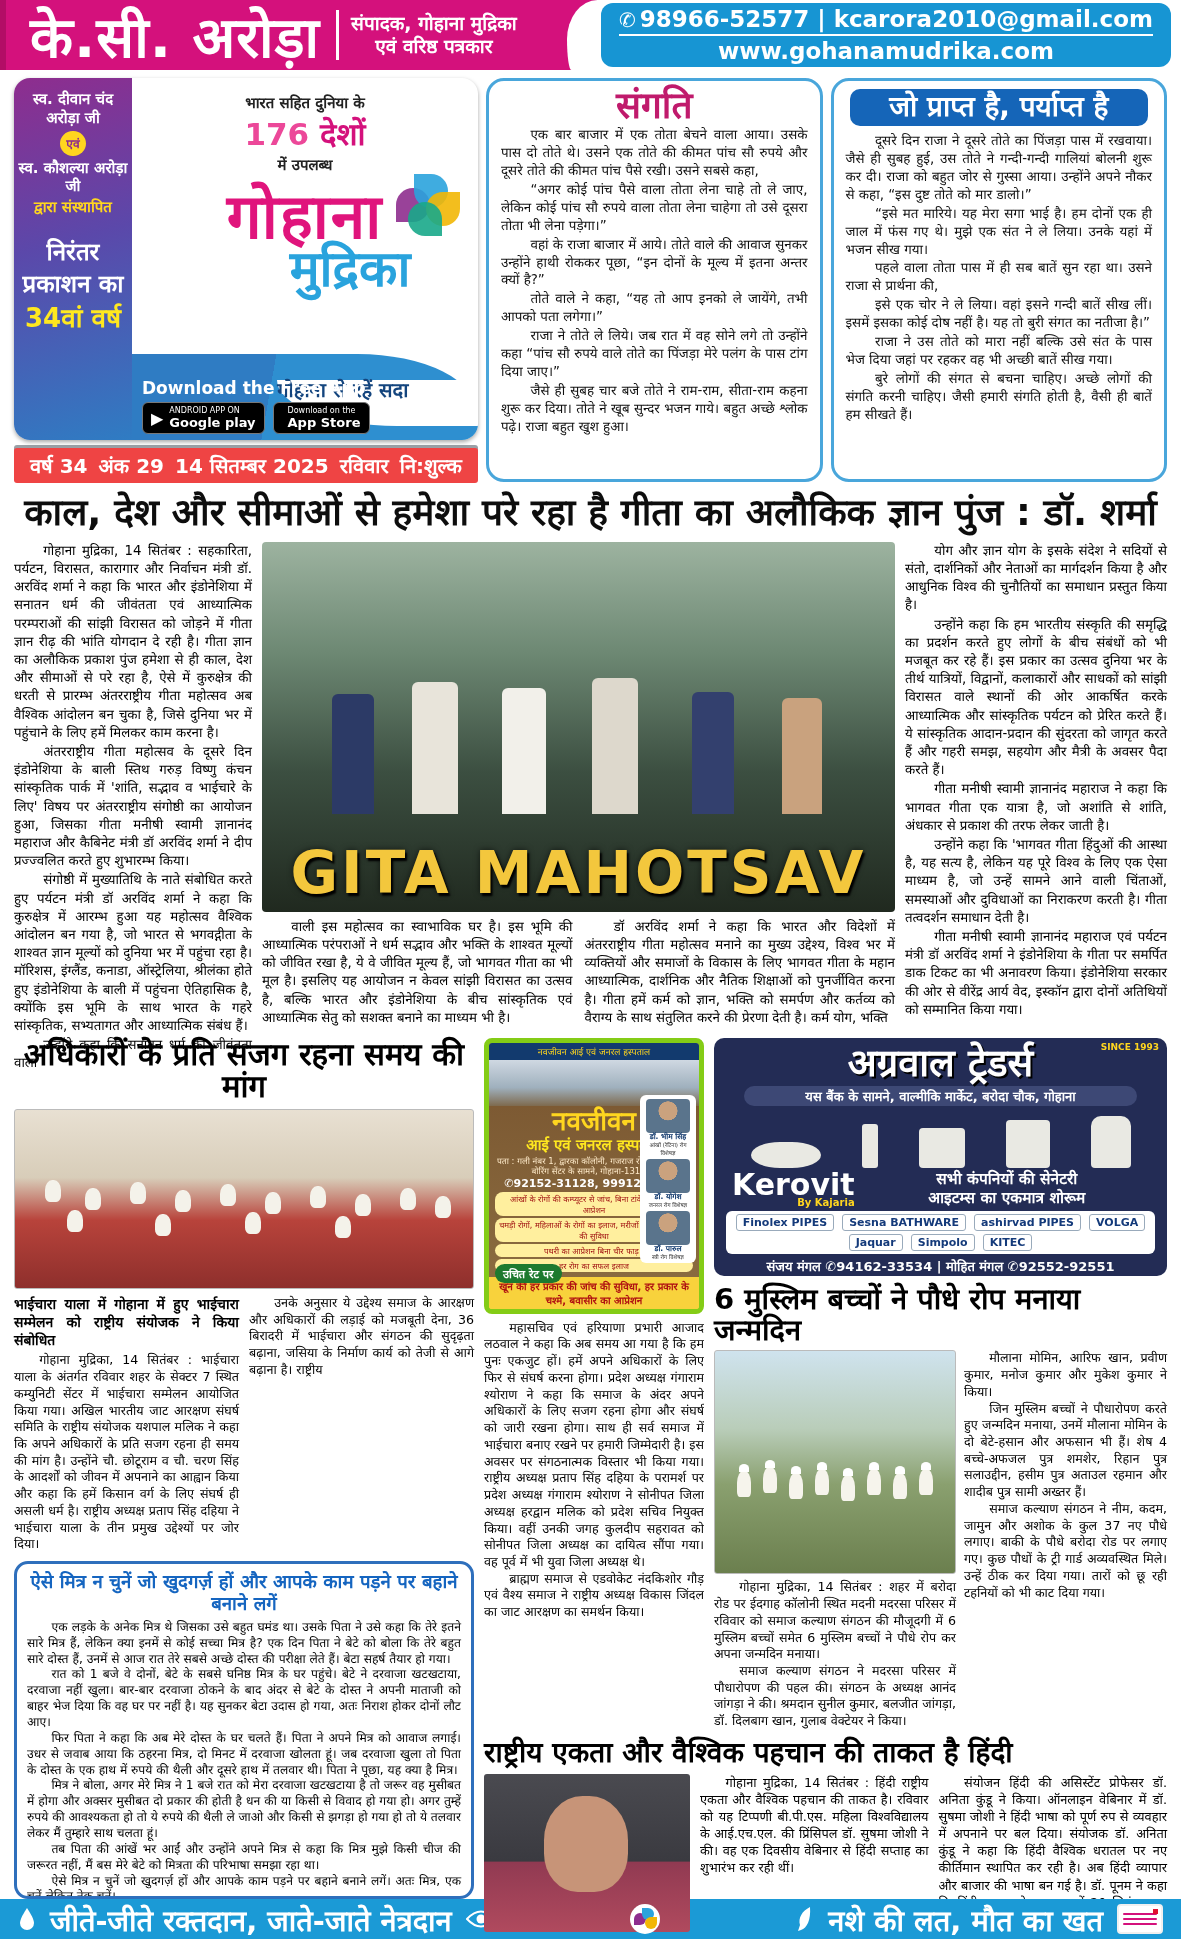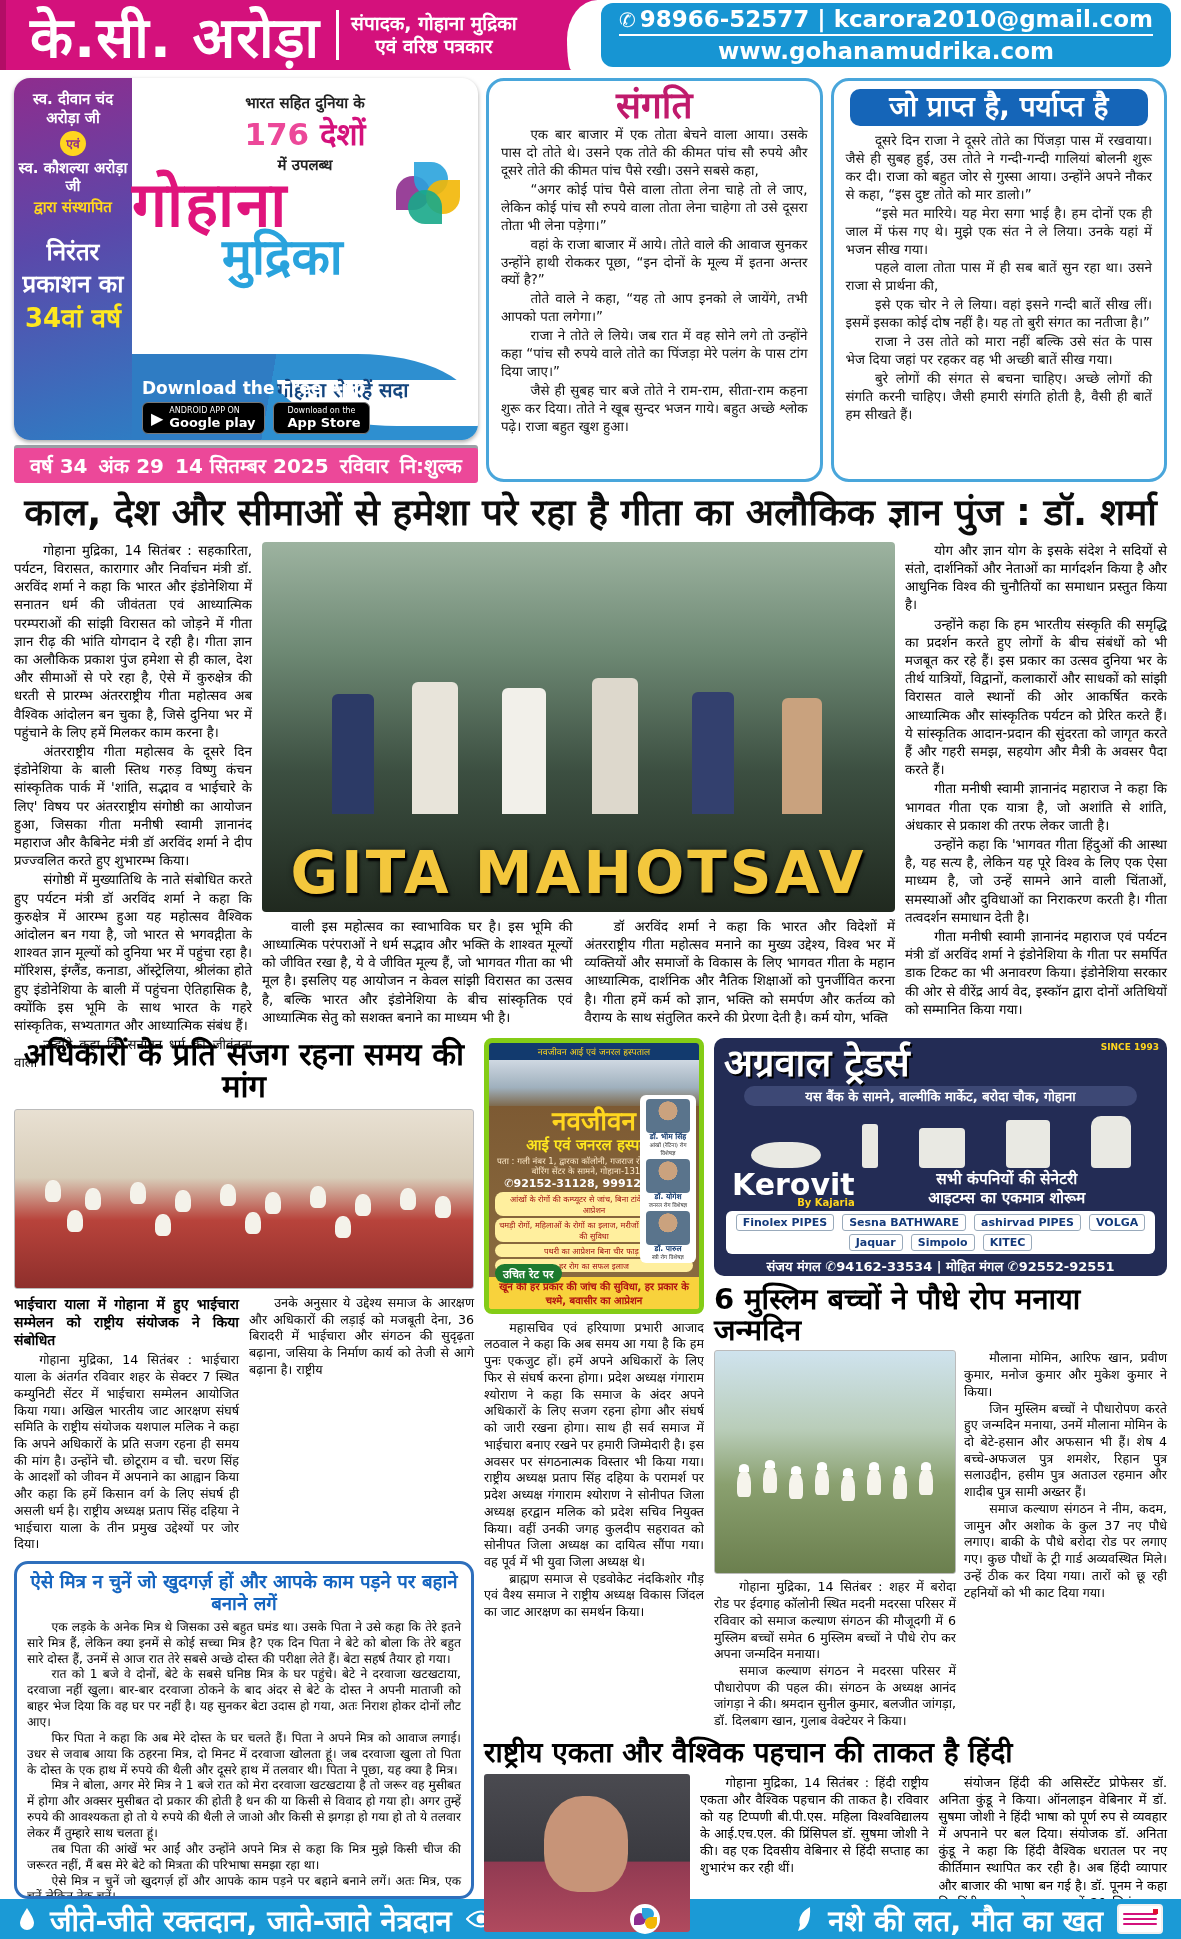--- a/index.html
+++ b/index.html
@@ -32,40 +32,40 @@
   .evam-circle{display:inline-block;background:#ffd61f;color:#8e2d8e;font-size:12px;font-weight:bold;
                border-radius:50%;padding:4px 6px;margin:3px 0;}
   .dwara{color:#ffd61f;font-weight:bold;font-size:15px;line-height:1.2;margin-top:2px;}
   .nirantar{font-size:24px;font-weight:bold;line-height:1.35;margin-top:20px;}
   .y34{color:#ffe81f;font-size:26px;}
   .mast-center{position:absolute;left:118px;top:0;right:0;bottom:0;}
   .avail{text-align:center;margin-top:14px;}
   .avail-small{font-size:15px;font-weight:bold;color:#222;}
   .avail-big{font-size:31px;font-weight:bold;}
   .avail-num{color:#ec4899;} .avail-desh{color:#d4117c;}
-  .logo-zone{text-align:left;position:relative;margin-top:2px;}
+  .logo-zone{text-align:center;position:relative;margin-top:14px;}
   .logo1{font-size:62px;font-weight:bold;color:#e0147c;line-height:.95;letter-spacing:2px;}
   .logo2{font-size:50px;font-weight:bold;color:#29a3dd;line-height:.9;margin-left:90px;}
   .flower{position:absolute;right:18px;top:-14px;width:64px;height:64px;}
   .petal{position:absolute;width:34px;height:34px;border-radius:50% 50% 50% 0;opacity:.9;}
   .mast-bottom{position:absolute;left:0;bottom:0;width:100%;height:86px;}
   .mb-blue{position:absolute;left:0;bottom:0;width:100%;height:100%;
            background:linear-gradient(100deg,#2f7cc3 0 40%,#2e8fd0 40%);
            border-top-right-radius:120px 60px;}
   .mb-white{position:absolute;right:0;bottom:14px;width:58%;height:46px;background:#fff;
             border-bottom-left-radius:120px 46px;display:flex;align-items:center;justify-content:center;}
   .tagline{color:#14457e;font-weight:bold;font-size:20px;}
   .dl-zone{position:absolute;left:10px;bottom:6px;color:#fff;}
   .dl-label{font-weight:bold;font-size:17px;margin-bottom:4px;}
   .badges{display:flex;gap:8px;}
   .badge{background:#000;color:#fff;border-radius:6px;border:1px solid #777;
          padding:3px 8px;display:flex;align-items:center;gap:6px;font-size:13px;font-weight:bold;}
   .badge small{display:block;font-size:8px;font-weight:normal;}
   .badge .glyph{font-size:16px;}
-  .issue-bar{margin-top:8px;background:#ec4899;color:#fff;font-weight:bold;font-size:20px;
+  .issue-bar{margin-top:8px;background:#ef4444;color:#fff;font-weight:bold;font-size:20px;
              display:flex;justify-content:space-between;align-items:center;padding:4px 16px;
              border-radius:3px;box-shadow:0 -3px 0 #9aa0a6;}
   
   .story-box{flex:1;border:3px solid #49a6db;border-radius:18px;padding:6px 12px;background:#fff;
              box-sizing:border-box;height:404px;overflow:hidden;}
   .sangati-title{color:#c01a6c;font-size:37px;font-weight:bold;text-align:center;line-height:1.05;}
   .prapt-title{background:#1565b8;color:#fff;font-size:28px;font-weight:bold;text-align:center;
                border-radius:10px;padding:3px 8px;margin:2px auto 6px;width:92%;line-height:1.1;}
   .story-body p{font-size:13.4px;color:#111;text-align:justify;margin:0 0 1px 0;
                 text-indent:2.2em;line-height:1.34;}
@@ -124,21 +124,21 @@
   .doc-photo{width:44px;height:34px;border-radius:4px;margin:2px auto 0;
              background:radial-gradient(circle at 50% 35%,#caa27e 0 30%,#5a748c 31% 100%);}
   .doc-name{font-size:7.5px;font-weight:bold;color:#123a6e;line-height:1.1;}
   .doc-spec{font-size:5.5px;color:#333;}
   .rights-col3{margin-top:6px;font-size:12.6px;line-height:1.33;text-align:justify;flex:1;overflow:hidden;}
   .rights-col3 p{margin:0;text-indent:2em;}
   
   .agg{height:238px;border-radius:10px;background:#232c55;color:#fff;position:relative;overflow:hidden;
        padding:6px 10px;box-sizing:border-box;}
   .agg-since{position:absolute;right:8px;top:4px;font-size:9px;color:#ffd61f;font-weight:bold;}
-  .agg-title{font-size:38px;font-weight:bold;color:#fff;line-height:1;
+  .agg-title{font-size:38px;font-weight:bold;text-align:center;color:#fff;line-height:1;
              text-shadow:2px 2px 0 #000;}
   .agg-addr{background:#3d4875;border-radius:10px;font-size:13px;font-weight:bold;text-align:center;
             margin:4px 20px;padding:1px 6px;}
   .agg-items{display:flex;justify-content:space-around;align-items:flex-end;height:58px;margin:2px 6px;}
   .agg-item{background:#e9e9e3;border-radius:3px;}
   .agg-mid{display:flex;align-items:center;gap:10px;margin:2px 8px;}
   .kerovit{font-size:30px;font-weight:bold;color:#fff;line-height:.9;}
   .kerovit small{display:block;font-size:10px;color:#ffd61f;text-align:right;}
   .agg-tag{flex:1;font-size:15.5px;font-weight:bold;text-align:center;line-height:1.25;}
   .agg-brands{background:#fff;border-radius:6px;display:flex;flex-wrap:wrap;justify-content:center;

